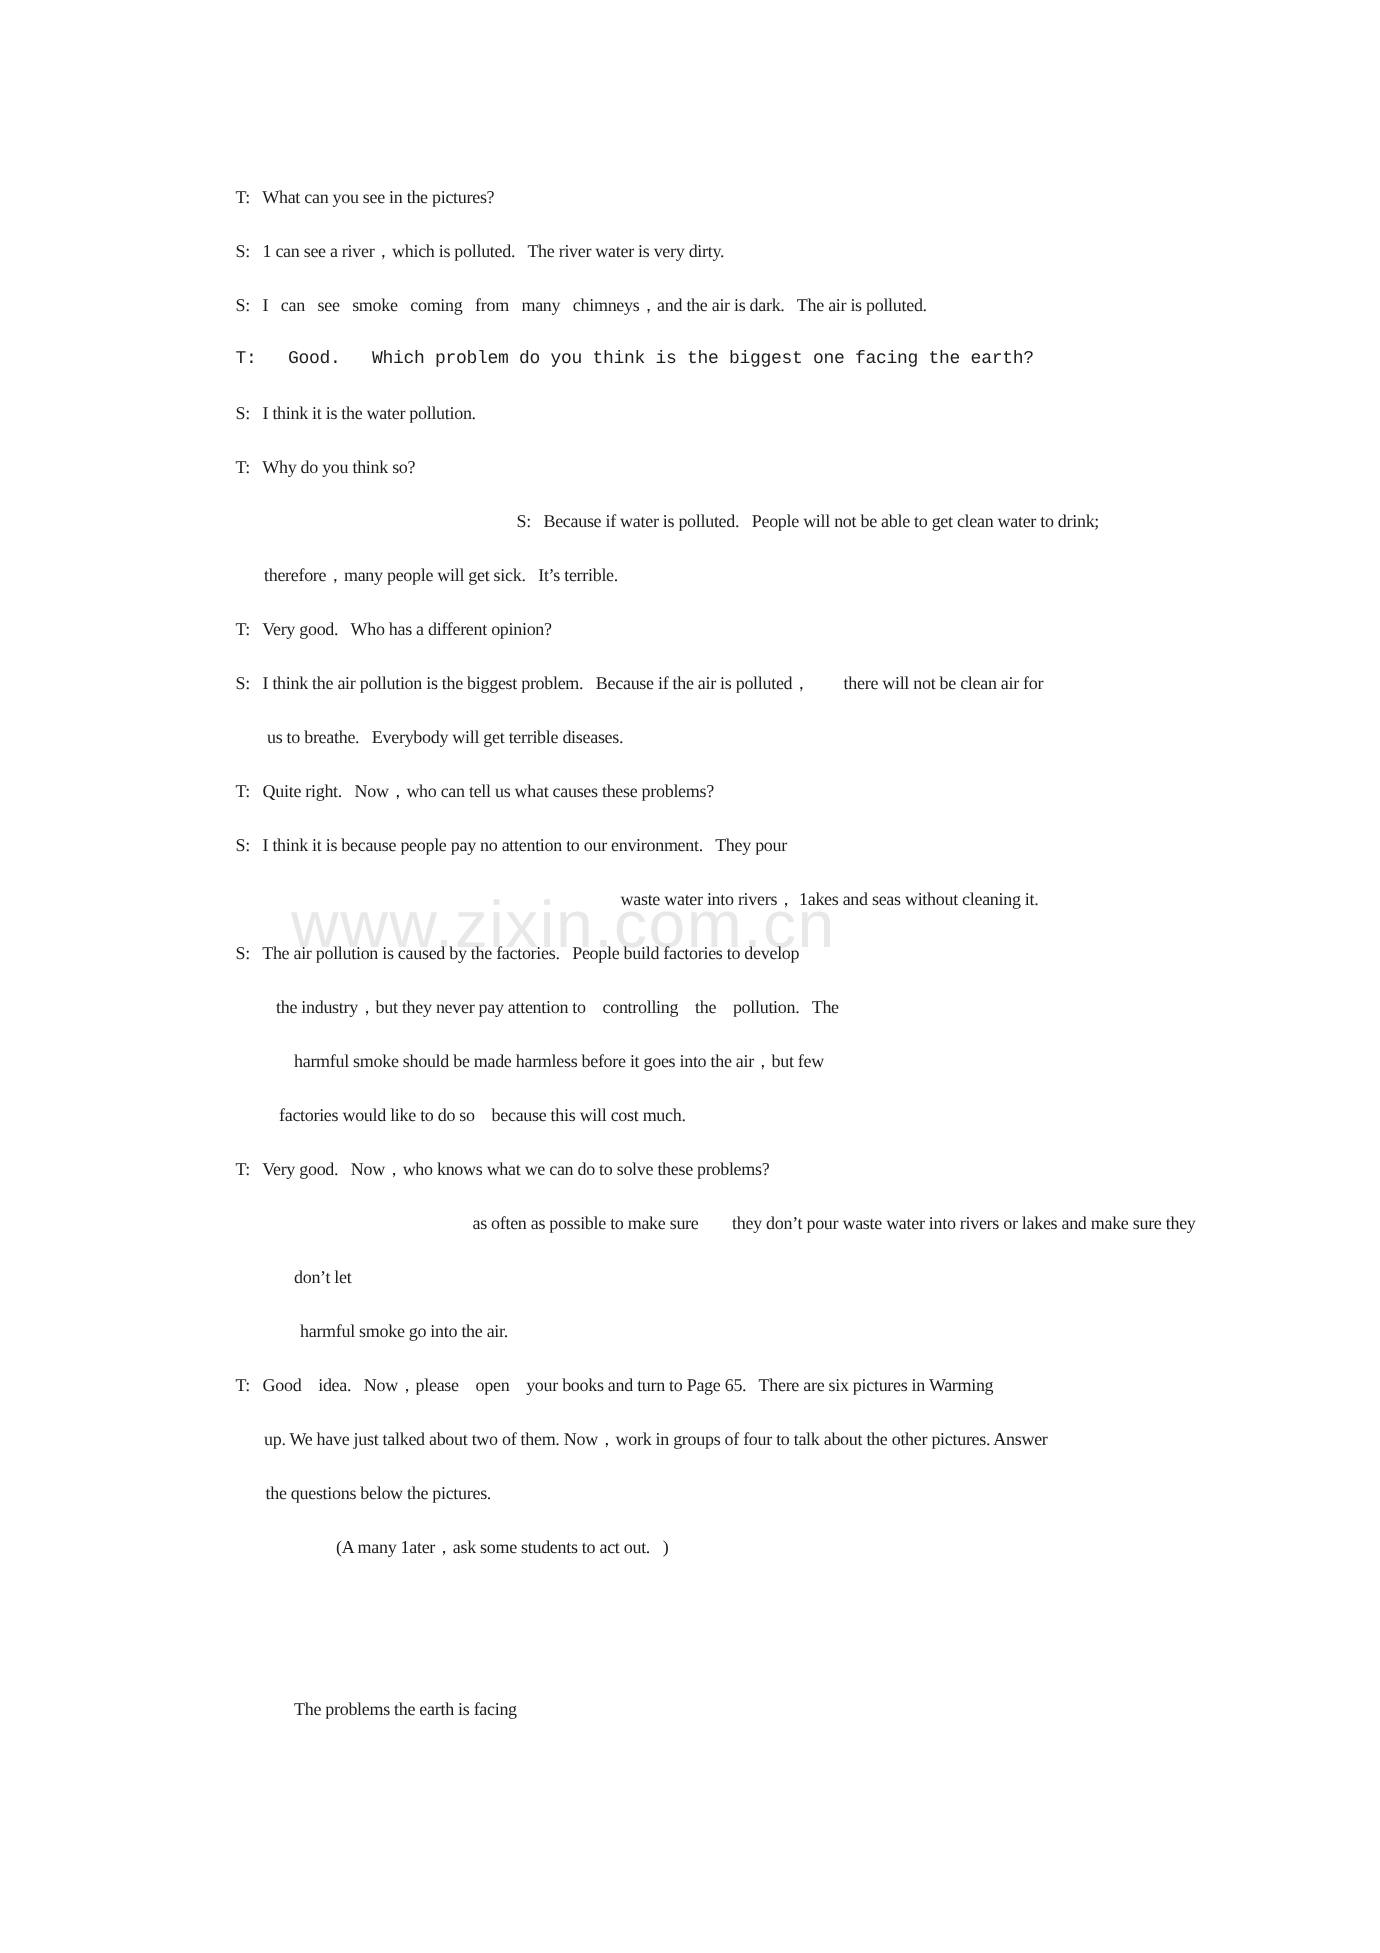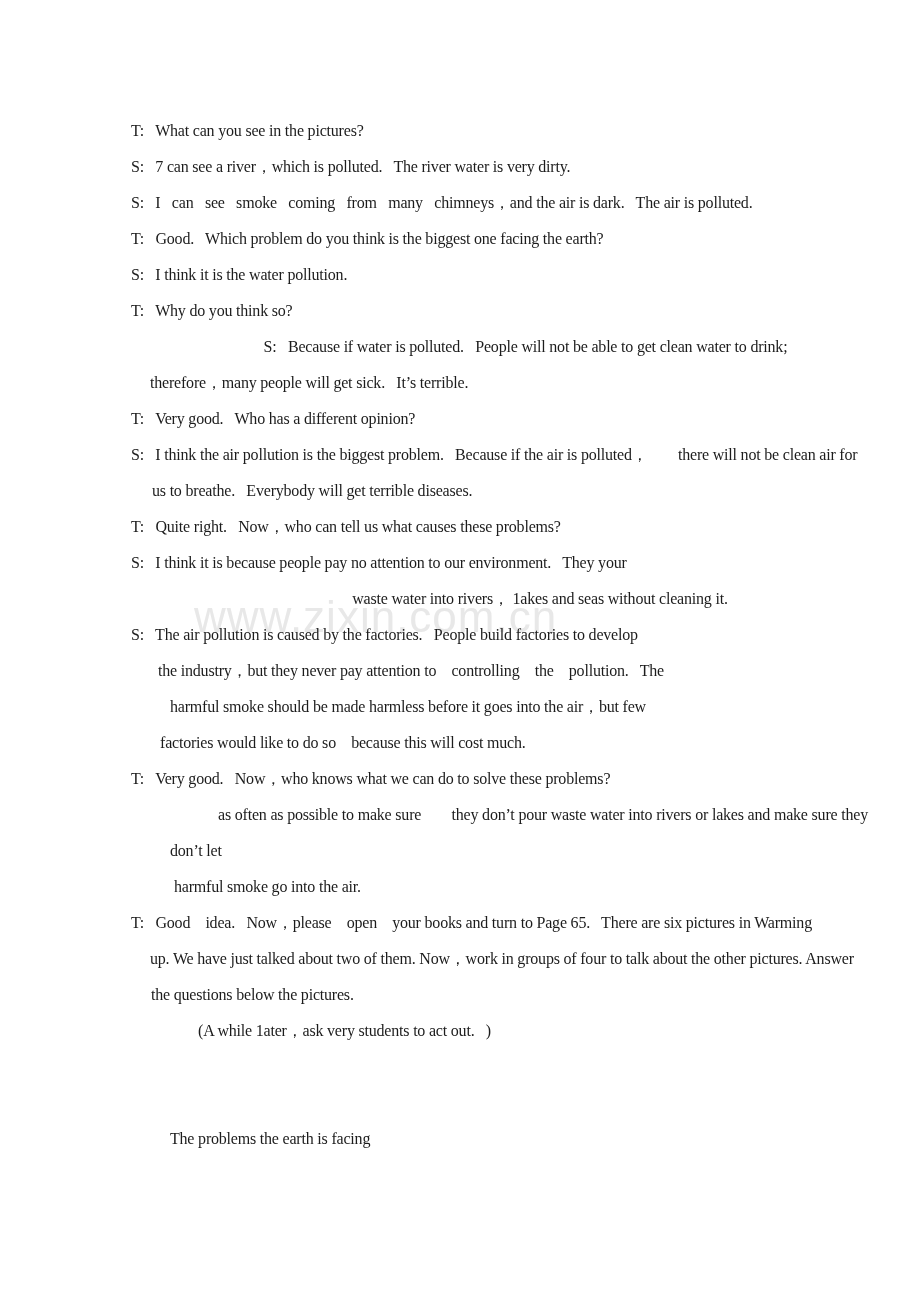--- a/index.html
+++ b/index.html
@@ -31,55 +31,56 @@
   .content {
     position: absolute;
     left: 127px;
     top: 113px;
     width: 793px;
     z-index: 1;
   }
   .line {
     height: 36px;
     line-height: 36px;
-    font-size: 16px;
+    font-size: 12px;
     letter-spacing: -0.2px;
     color: #1c1c1c;
     white-space: pre;
+    margin-left: 26px;
   }
 </style>
 </head>
 <body>
 
 <div class="page">
   <div class="watermark" style="color: rgb(232, 232, 232);">www.zixin.com.cn</div>
   <div class="content">
       <div class="line" style="padding-left: 4px;">T:   What can you see in the pictures?</div>
-      <div class="line" style="padding-left: 4px;">S:   7 can see a river，which is polluted.   The river water is very dirty.</div>
+      <div class="line" style="padding-left: 4px;">S:   1 can see a river，which is polluted.   The river water is very dirty.</div>
       <div class="line" style="padding-left: 4px; font-family: Liberation Serif, serif;">S:   I   can   see   smoke   coming   from   many   chimneys，and the air is dark.   The air is polluted.</div>
-      <div class="line" style="padding-left: 4px;">T:   Good.   Which problem do you think is the biggest one facing the earth?</div>
+      <div class="line" style="padding-left: 4px; font-family: Liberation Mono, monospace;">T:   Good.   Which problem do you think is the biggest one facing the earth?</div>
       <div class="line" style="padding-left: 4px;">S:   I think it is the water pollution.</div>
       <div class="line" style="padding-left: 4px;">T:   Why do you think so?</div>
       <div class="line" style="padding-left: 4px; text-align: center;">S:   Because if water is polluted.   People will not be able to get clean water to drink;</div>
       <div class="line" style="padding-left: 23px;">therefore，many people will get sick.   It’s terrible.</div>
       <div class="line" style="padding-left: 4px;">T:   Very good.   Who has a different opinion?</div>
       <div class="line" style="padding-left: 4px;">S:   I think the air pollution is the biggest problem.   Because if the air is polluted，        there will not be clean air for</div>
       <div class="line" style="padding-left: 25px;">us to breathe.   Everybody will get terrible diseases.</div>
       <div class="line" style="padding-left: 4px;">T:   Quite right.   Now，who can tell us what causes these problems?</div>
-      <div class="line" style="padding-left: 4px;">S:   I think it is because people pay no attention to our environment.   They your</div>
+      <div class="line" style="padding-left: 4px;">S:   I think it is because people pay no attention to our environment.   They pour</div>
       <div class="line" style="padding-left: 33px; text-align: center;">waste water into rivers， 1akes and seas without cleaning it.</div>
       <div class="line" style="padding-left: 4px;">S:   The air pollution is caused by the factories.   People build factories to develop</div>
       <div class="line" style="padding-left: 31px;">the industry，but they never pay attention to    controlling    the    pollution.   The</div>
       <div class="line" style="padding-left: 43px; font-family: Liberation Serif, serif;">harmful smoke should be made harmless before it goes into the air，but few</div>
       <div class="line" style="padding-left: 33px;">factories would like to do so    because this will cost much.</div>
       <div class="line" style="padding-left: 4px;">T:   Very good.   Now，who knows what we can do to solve these problems?</div>
       <div class="line" style="padding-left: 39px; text-align: center;">as often as possible to make sure        they don’t pour waste water into rivers or lakes and make sure they</div>
       <div class="line" style="padding-left: 43px;">don’t let</div>
       <div class="line" style="padding-left: 47px;">harmful smoke go into the air.</div>
       <div class="line" style="padding-left: 4px;">T:   Good    idea.   Now，please    open    your books and turn to Page 65.   There are six pictures in Warming</div>
       <div class="line" style="padding-left: 23px;">up. We have just talked about two of them. Now，work in groups of four to talk about the other pictures. Answer</div>
       <div class="line" style="padding-left: 24px;">the questions below the pictures.</div>
-      <div class="line" style="padding-left: 71px;">(A while 1ater，ask very students to act out.   )</div>
+      <div class="line" style="padding-left: 71px;">(A many 1ater，ask some students to act out.   )</div>
       <div class="line" style="padding-left: 0px;"></div>
       <div class="line" style="padding-left: 0px;"></div>
       <div class="line" style="padding-left: 43px;">The problems the earth is facing</div>
     </div>
 </div>
 
 </body></html>

